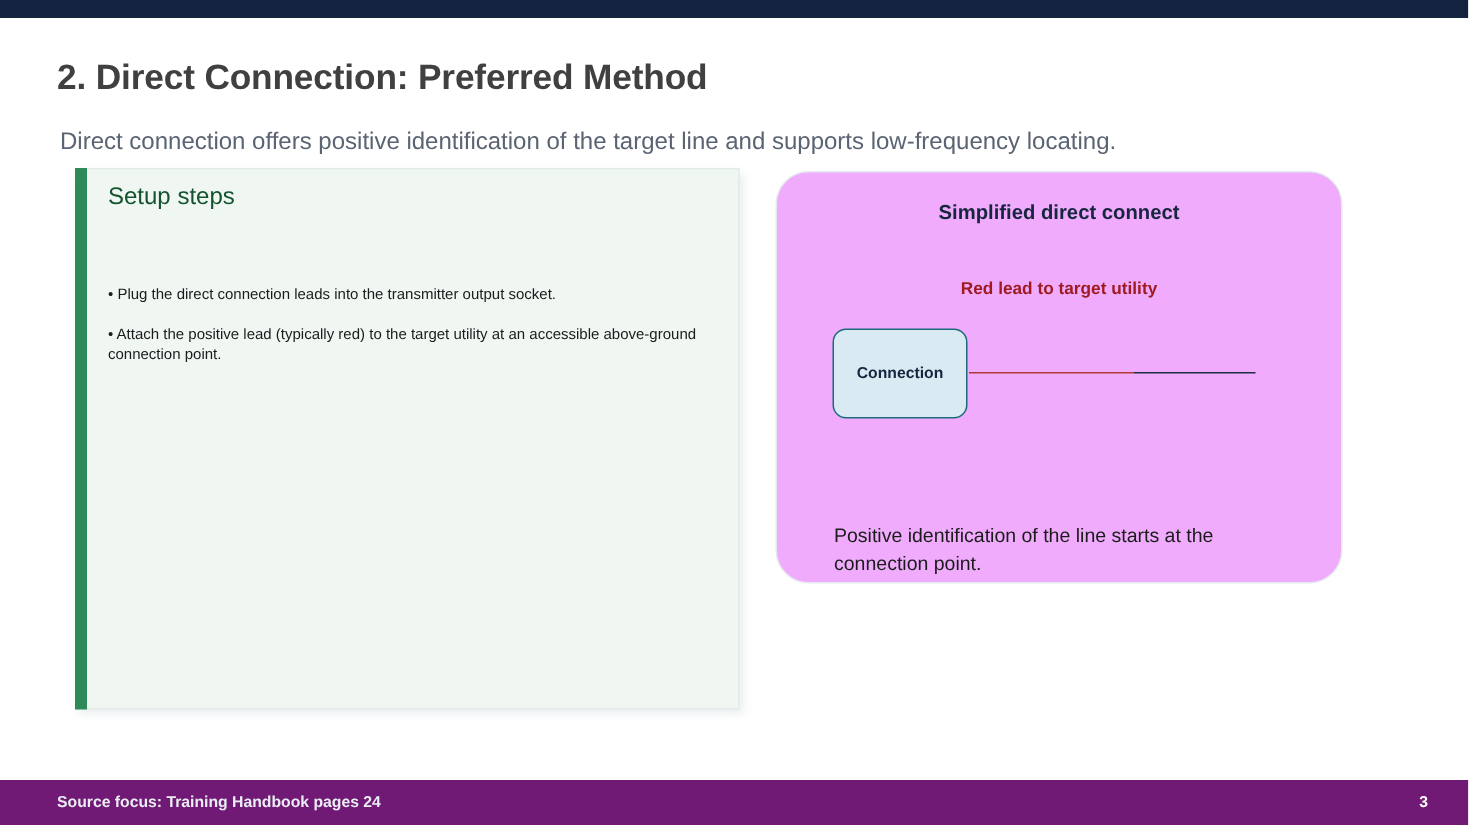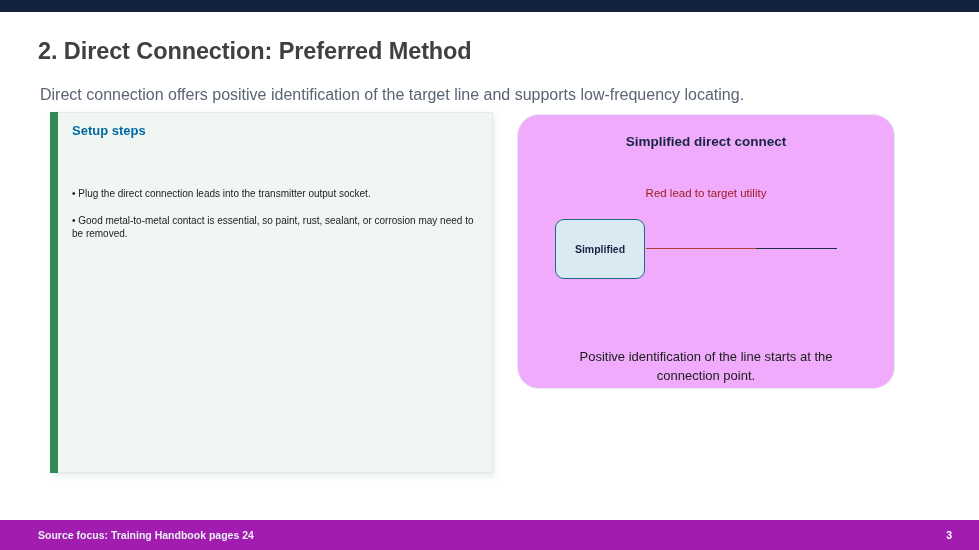--- a/index.html
+++ b/index.html
@@ -70,23 +70,23 @@
     background: #2e8b57;
     z-index: 2;
   }
   .left-card-inner {
     position: absolute;
     left: 22px;
     top: 8px;
     right: 14px;
   }
   .card-heading {
-    font-size: 13px;
-    font-weight: bold;
-    color: #0369a1;
+    font-size: 16px;
+    font-weight: normal;
+    color: #14532d;
     margin: 0 0 8px 0;
     padding-top: 2px;
   }
   .bullet-list {
     margin: 0;
     padding: 0;
     list-style: none;
   }
   .bullet-item {
     font-size: 10px;
@@ -123,21 +123,21 @@
     line-height: 1.3;
   }
   .lead-label {
     position: absolute;
     left: 50%;
     transform: translateX(-50%);
     top: 72px;
     width: 300px;
     text-align: center;
     font-size: 11.5px;
-    font-weight: normal;
+    font-weight: bold;
     color: #9e1b22;
     white-space: nowrap;
   }
 
   
   .transmitter-box {
     position: absolute;
     left: 37px;
     top: 104px;
     width: 90px;
@@ -172,34 +172,33 @@
     width: 81px;
     height: 1.6px;
     background: #1c2c44;
   }
   .diagram-caption {
     position: absolute;
     left: 50%;
     transform: translateX(-50%);
     top: 233px;
     width: 300px;
-    text-align: center;
     font-size: 13px;
     line-height: 1.45;
     color: #1b1b1b;
   }
 
   
   .footer-bar {
     position: absolute;
     left: 0;
     bottom: 0;
     width: 979px;
     height: 30px;
-    background: #a21caf;
+    background: #701a75;
   }
   .footer-source {
     position: absolute;
     left: 38px;
     top: 50%;
     transform: translateY(-50%);
     font-size: 10.5px;
     font-weight: bold;
     color: #eaeef4;
     white-space: nowrap;
@@ -222,34 +221,34 @@
   <div class="top-bar"></div>
 
   <div class="slide-title">2. Direct Connection: Preferred Method</div>
   <div class="slide-subtitle">Direct connection offers positive identification of the target line and supports low-frequency locating.</div>
 
   <div class="left-card">
     <div class="left-card-inner">
       <div class="card-heading">Setup steps</div>
       <ul class="bullet-list">
         <li class="bullet-item">• Plug the direct connection leads into the transmitter output socket.</li>
-        <li class="bullet-item">• Good metal-to-metal contact is essential, so paint, rust, sealant, or corrosion may need to be removed.</li>
+        <li class="bullet-item">• Attach the positive lead (typically red) to the target utility at an accessible above-ground connection point.</li>
       </ul>
     </div>
   </div>
   <div class="left-card-accent"></div>
 
   <div class="right-panel">
 
     <div class="diagram-title">Simplified direct connect</div>
 
     <div class="lead-label">Red lead to target utility</div>
 
     <div class="transmitter-box">
-      <div class="transmitter-label">Simplified</div>
+      <div class="transmitter-label">Connection</div>
     </div>
 
     <div class="lead-line-red"></div>
     <div class="lead-line-dark"></div>
 
     <div class="diagram-caption">Positive identification of the line starts at the connection point.</div>
   </div>
 
   <div class="footer-bar">
     <div class="footer-source">Source focus: Training Handbook pages 24</div>

